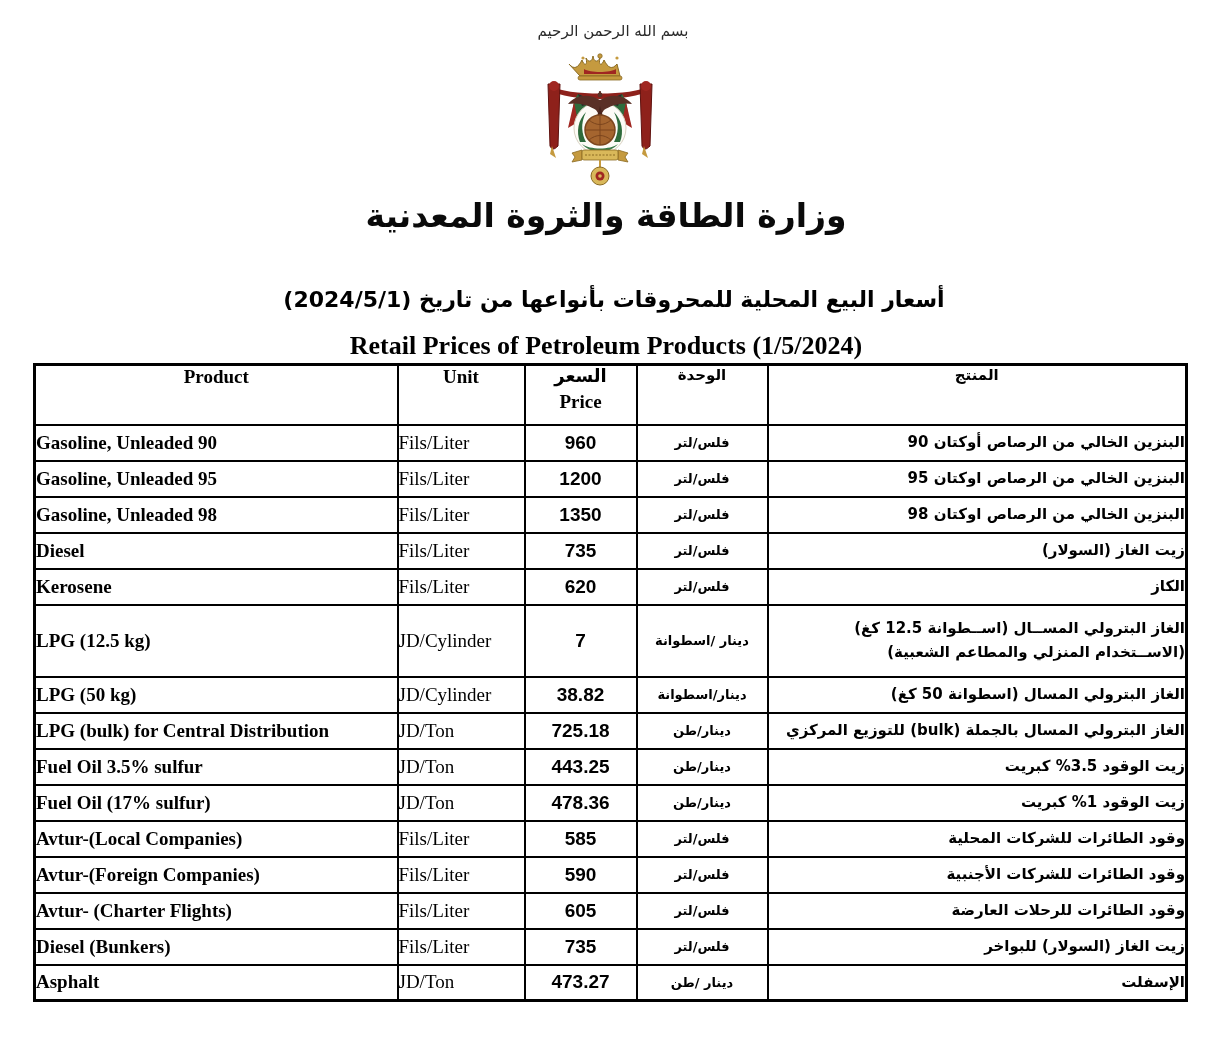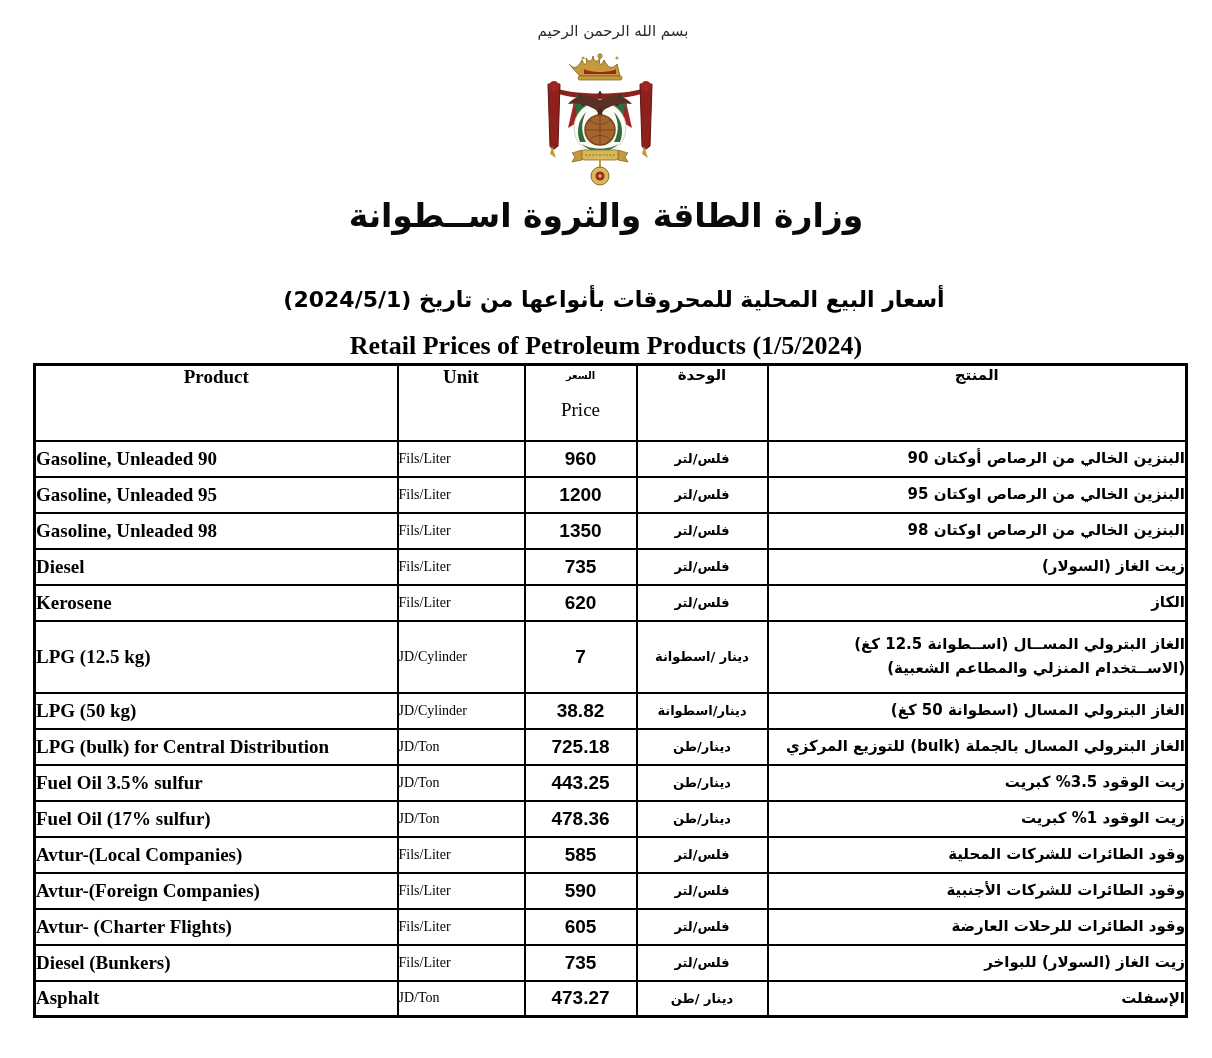--- a/index.html
+++ b/index.html
@@ -44,37 +44,37 @@
     width:1152px;
     border-collapse:collapse;
     border:3px solid #000;
     table-layout:fixed;
   }
   .price-table th,.price-table td{
     border:2px solid #000;
     padding:0;
     overflow:hidden;
   }
-  .price-table thead tr{height:76px;}
+  .price-table thead tr{height:60px;}
   .price-table tbody tr{height:36px;}
   .price-table tbody tr.tall{height:72px;}
   .th{vertical-align:top;text-align:center;padding-top:4px;}
   .th-prod,.th-unit{font-weight:bold;font-size:19px;font-family:"Liberation Serif","DejaVu Serif",serif;}
   .th-ar{font-family:"DejaVu Sans",sans-serif;font-weight:bold;font-size:15px;direction:rtl;margin-top:28px;}
-  .th-price-ar{font-family:"DejaVu Sans",sans-serif;font-weight:bold;font-size:10px;direction:rtl;line-height:20px;}
-  .th-price-en{font-family:"Liberation Serif","DejaVu Serif",serif;font-weight:normal;font-size:19px;line-height:24px;margin-top:12px;}
+  .th-price-ar{font-family:"DejaVu Sans",sans-serif;font-weight:bold;font-size:18px;direction:rtl;line-height:20px;}
+  .th-price-en{font-family:"Liberation Serif","DejaVu Serif",serif;font-weight:bold;font-size:19px;line-height:24px;margin-top:4px;}
   .td-prod{
     text-align:left;padding-left:8px;
     font-weight:bold;font-size:19px;
     font-family:"Liberation Serif","DejaVu Serif",serif;
     vertical-align:middle;
   }
   .td-unit{
     text-align:left;padding-left:8px;
-    font-size:14px;font-weight:normal;
+    font-size:19px;font-weight:normal;
     font-family:"Liberation Serif","DejaVu Serif",serif;
     vertical-align:middle;
   }
   .td-price{
     text-align:center;vertical-align:middle;
     font-family:"Liberation Sans","DejaVu Sans",sans-serif;
     font-weight:bold;font-size:19px;
   }
   .td-unitar{
     text-align:center;vertical-align:middle;
@@ -156,21 +156,21 @@
 
       <g>
         <path d="M62 110 L62 118" stroke="#c59a3f" stroke-width="2"></path>
         <circle cx="62" cy="126" r="9" fill="#d9b85a" stroke="#8a6a22" stroke-width="1"></circle>
         <circle cx="62" cy="126" r="4.5" fill="#a02721"></circle>
         <circle cx="62" cy="126" r="1.8" fill="#d9b85a"></circle>
       </g>
     </svg>
   </div>
 
-  <div class="centered ministry-name">وزارة الطاقة والثروة اســطوانة</div>
+  <div class="centered ministry-name">وزارة الطاقة والثروة المعدنية</div>
 
   <div class="centered title-ar">أسعار البيع المحلية للمحروقات بأنواعها من تاريخ (2024/5/1)</div>
 
   <div class="centered title-en">Retail Prices of Petroleum Products (1/5/2024)</div>
 
   <table class="price-table">
     <colgroup>
       <col style="width:363px">
       <col style="width:127px">
       <col style="width:112px">

